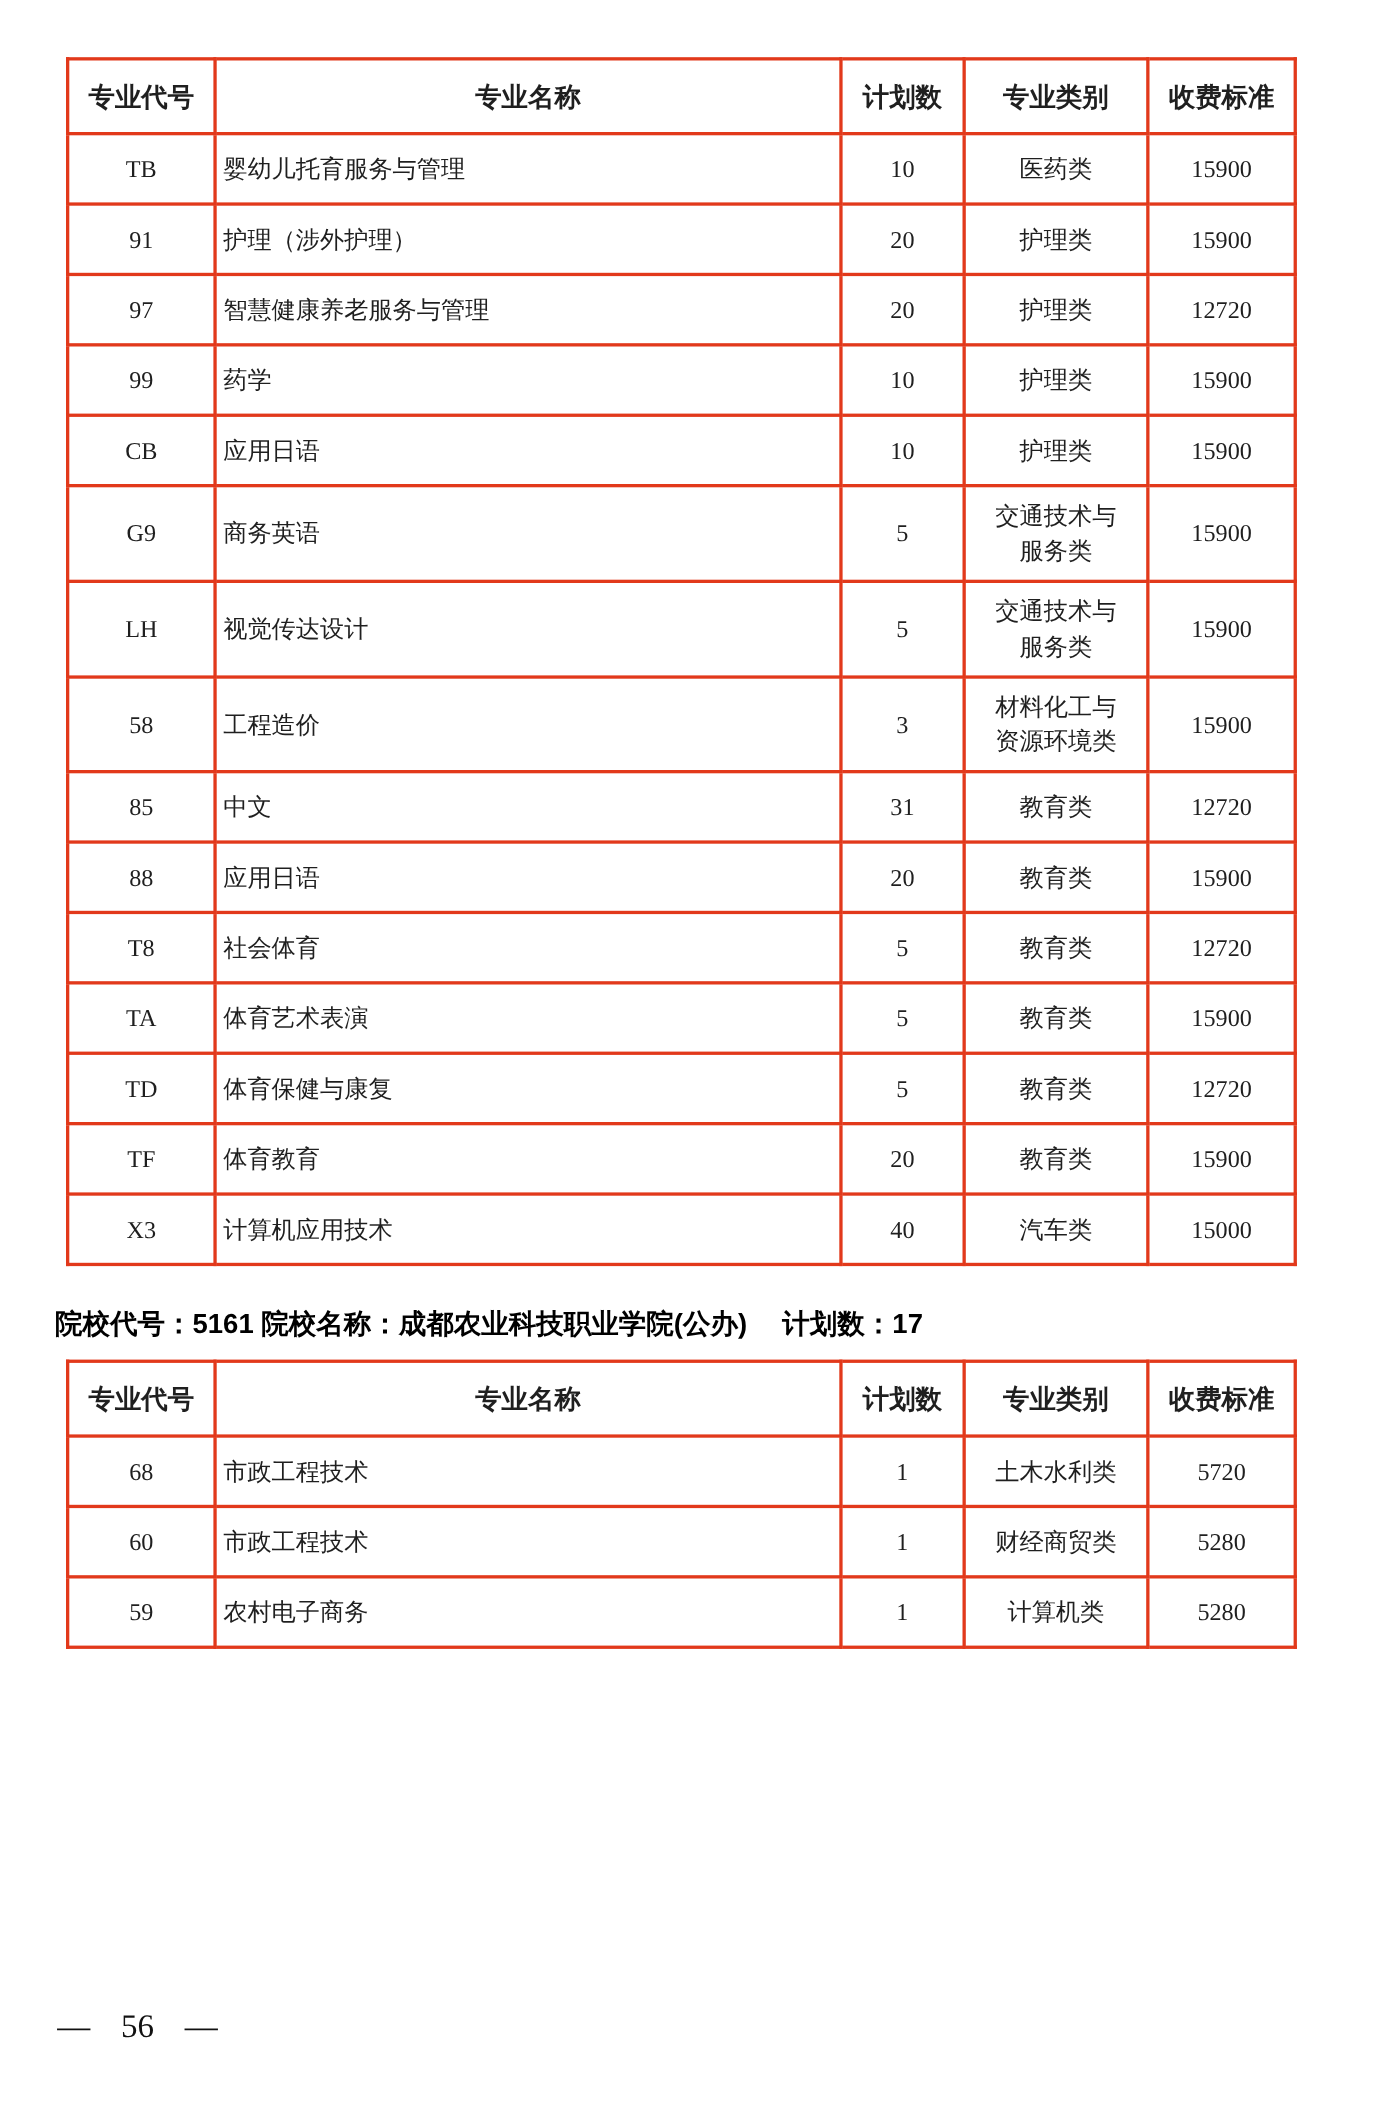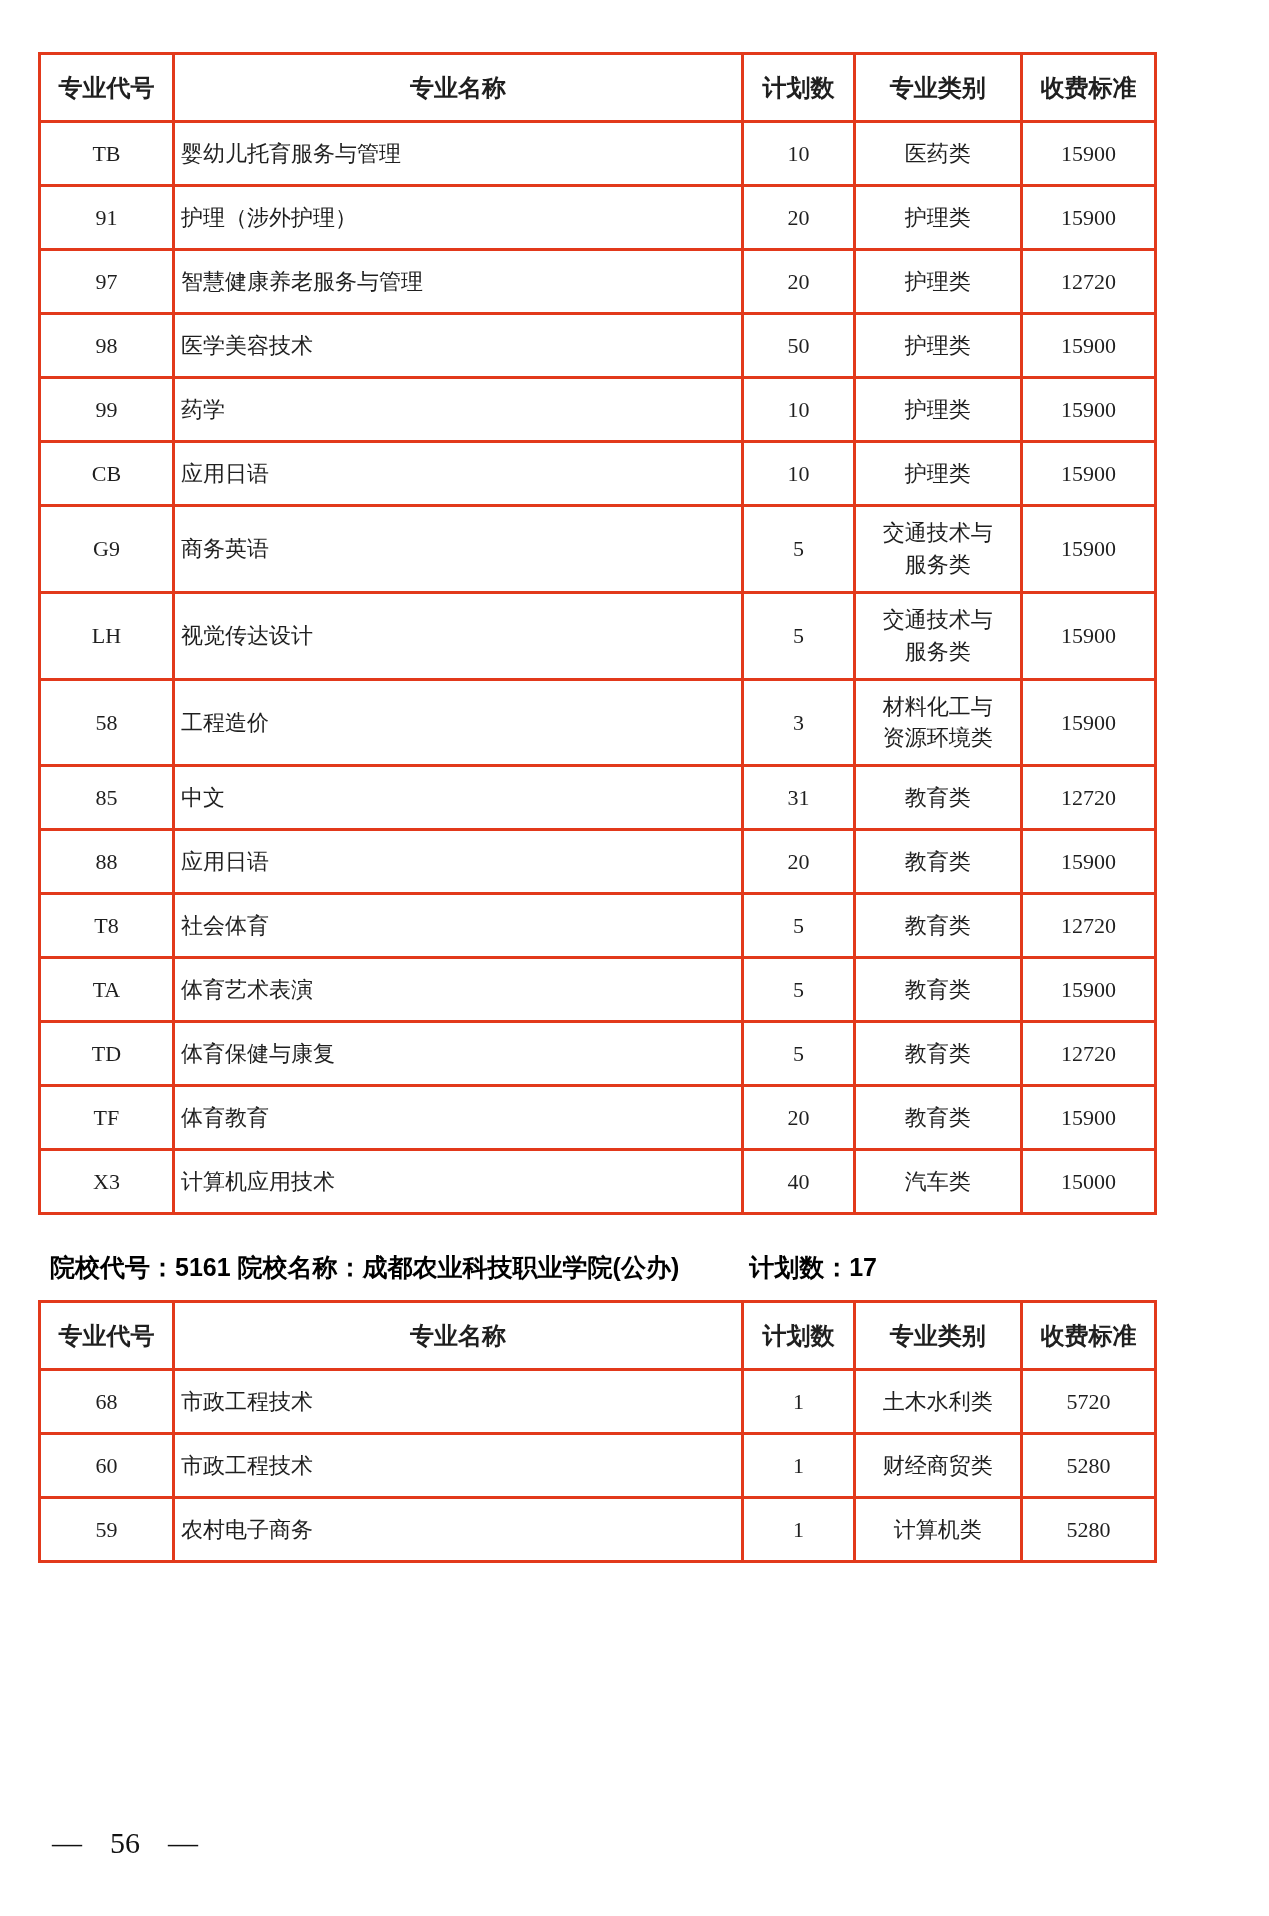--- a/index.html
+++ b/index.html
@@ -13,21 +13,21 @@
     font-family:"Liberation Serif","DejaVu Serif",serif;
     color:var(--text-color);
     position:relative;
     overflow:hidden;
   }
   .page{position:absolute;inset:0;}
   .plan-table{
     border-collapse:collapse;
     table-layout:fixed;
     width:1119px;
-    margin-left:38px;
+    margin-left:60px;
     font-family:"Liberation Serif","DejaVu Serif",serif;
   }
   .table-1{margin-top:52px;}
   .plan-table th,.plan-table td{
     border:3px solid var(--border-color);
     box-sizing:border-box;
   }
   .plan-table th{
     font-family:"Liberation Sans","DejaVu Sans",sans-serif;
     font-weight:bold;
@@ -53,21 +53,21 @@
   col.c3{width:15%;}
   col.c4{width:12%;}
   .section-title{
     margin:36px 0 16px 50px;
     font-family:"Liberation Sans","DejaVu Sans",sans-serif;
     font-weight:bold;
     font-size:25px;
     color:#000000;
     display:flex;
     align-items:flex-end;
-    gap:70px;
+    gap:32px;
     white-space:nowrap;
   }
   .page-number{
     position:absolute;
     left:52px;
     top:1826px;
     font-size:30px;
     font-family:"Liberation Serif","DejaVu Serif",serif;
     color:#111111;
     display:flex;
@@ -113,27 +113,20 @@
           <td>15900</td>
         </tr>
         <tr>
           <td>97</td>
           <td>智慧健康养老服务与管理</td>
           <td>20</td>
           <td>护理类</td>
           <td>12720</td>
         </tr>
         <tr>
-          <td>98</td>
-          <td>医学美容技术</td>
-          <td>50</td>
-          <td>护理类</td>
-          <td>15900</td>
-        </tr>
-        <tr>
           <td>99</td>
           <td>药学</td>
           <td>10</td>
           <td>护理类</td>
           <td>15900</td>
         </tr>
         <tr>
           <td>CB</td>
           <td>应用日语</td>
           <td>10</td>

